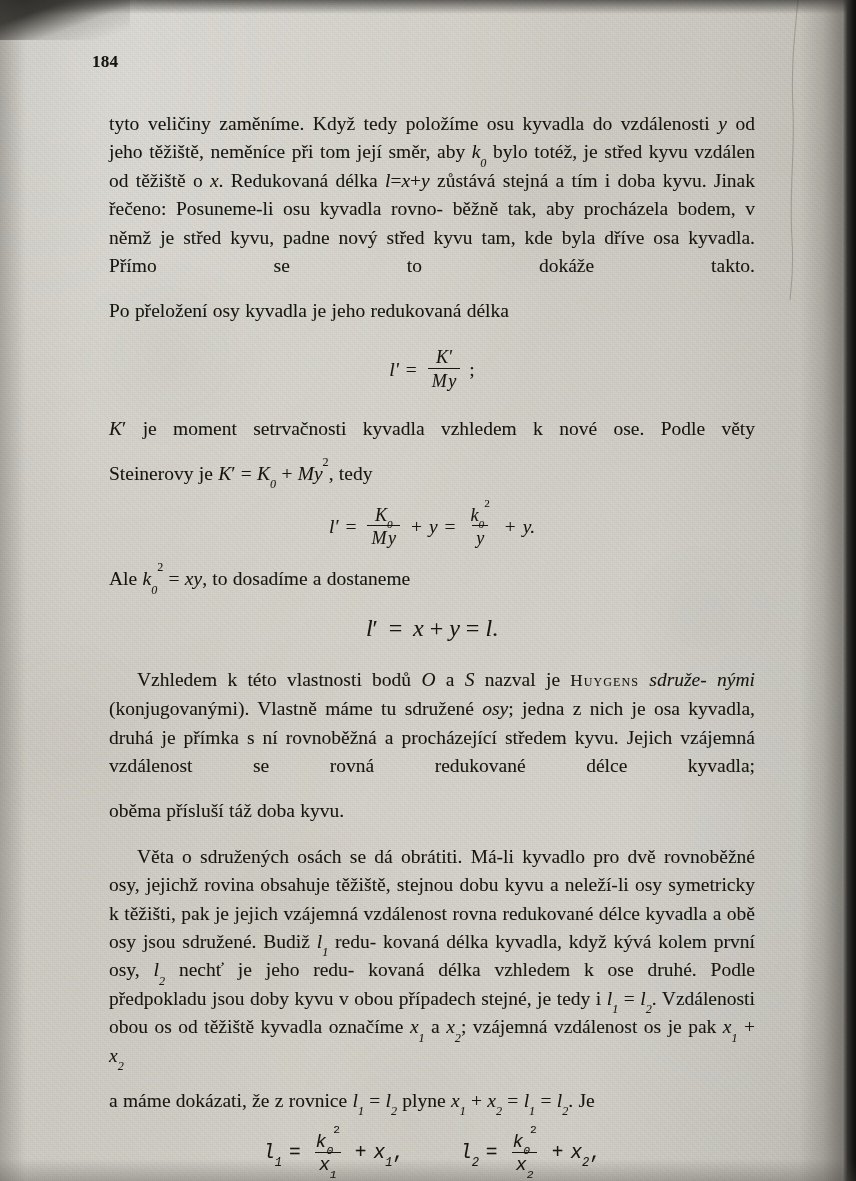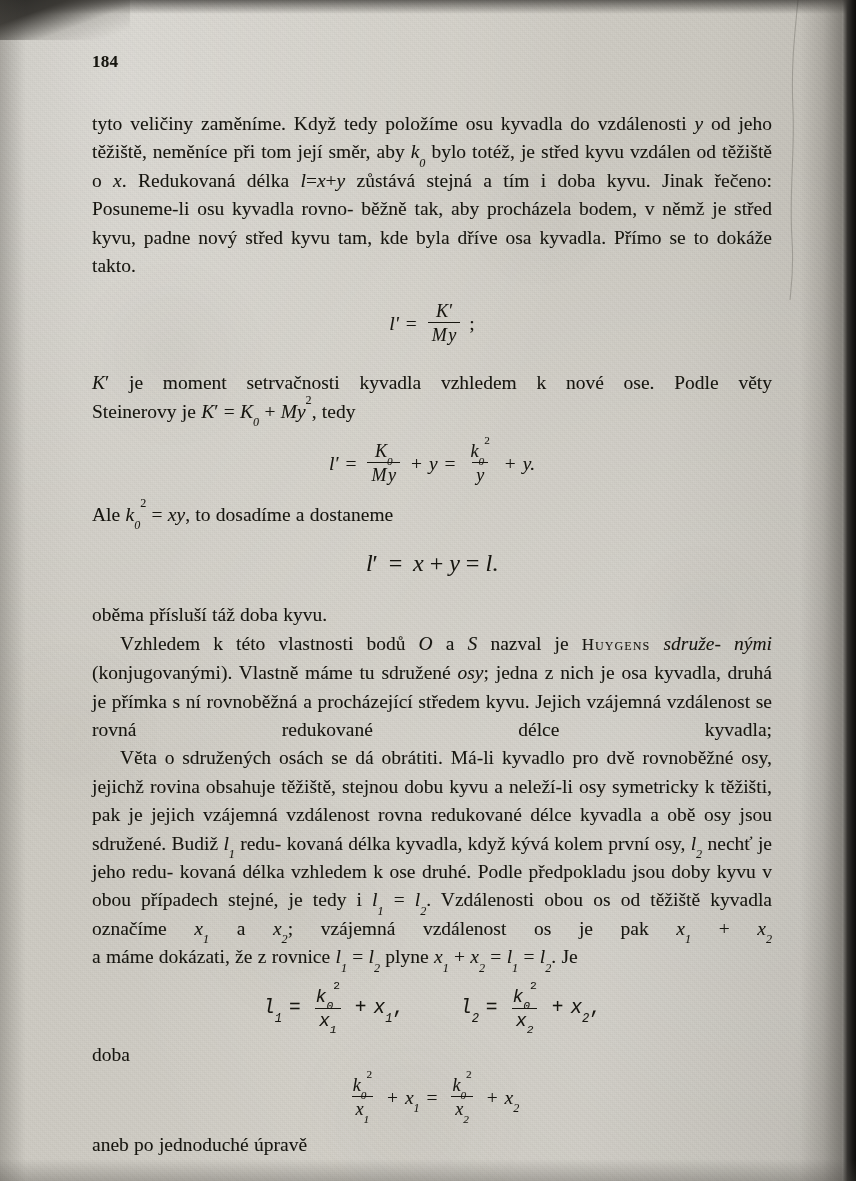--- a/index.html
+++ b/index.html
@@ -81,21 +81,21 @@
   #content{
     position:absolute;
     left:92px;top:52px;width:680px;
     color:#16150f;
   }
   .folio{
     font-weight:bold;font-size:17px;letter-spacing:.3px;
     margin:0 0 38px 0;
   }
   p.body{
-    margin:0;
+    margin:17px;
     font-size:19.4px;
     line-height:28.4px;
     text-align:justify;
     text-align-last:justify;
     letter-spacing:.05px;
     word-spacing:.4px;
   }
   p.body.lastline-left{ text-align-last:left; }
   .indent{ display:inline-block;width:28px; }
   i,.it{ font-style:italic; }
@@ -148,20 +148,23 @@
     <div class="folio">184</div>
 
     <p class="body">
       <span>tyto veličiny zaměníme. Když tedy položíme osu kyvadla do vzdálenosti</span>
       <span><i>y</i> od jeho těžiště, neměníce při tom její směr, aby <i>k</i><sub>0</sub> bylo totéž, je</span>
       <span>střed kyvu vzdálen od těžiště o <i>x</i>. Redukovaná délka <i>l</i>=<i>x</i>+<i>y</i> zůstává</span>
       <span>stejná a tím i doba kyvu. Jinak řečeno: Posuneme-li osu kyvadla rovno-</span>
       <span>běžně tak, aby procházela bodem, v němž je střed kyvu, padne nový</span>
       <span>střed kyvu tam, kde byla dříve osa kyvadla. Přímo se to dokáže takto.</span>
     </p>
+    <p class="body lastline-left">
+      <span>Po přeložení osy kyvadla je jeho redukovaná délka</span>
+    </p>
 
     <div class="eq" style="margin:22px 0 24px 0;">
       <span class="eqrow">
         <span class="mathvar">l'</span>
         <span class="op">=</span>
         <span class="frac">
           <span class="num mathvar"><i>K</i>′</span>
           <span class="den mathvar"><i>M</i> <i>y</i></span>
         </span>
         <span>;</span>
@@ -196,28 +199,28 @@
     </div>
 
     <p class="body lastline-left">
       <span>Ale <i>k</i><sub>0</sub><sup>2</sup> = <i>xy</i>, to dosadíme a dostaneme</span>
     </p>
 
     <div class="eq" style="margin:22px 0 26px 0;font-size:24px;">
       <span><i>l</i>′  =  <i>x</i> + <i>y</i> = <i>l</i>.</span>
     </div>
 
-    <p class="body lastline-left">
-      <span>oběma přísluší táž doba kyvu.</span>
-    </p>
     <p class="body">
       <span><span class="indent"></span>Vzhledem k této vlastnosti bodů <i>O</i> a <i>S</i> nazval je <span class="sc">Huygens</span> <i>sdruže-</i></span>
       <span><i>nými</i> (konjugovanými). Vlastně máme tu sdružené <i>osy</i>; jedna z nich je</span>
       <span>osa kyvadla, druhá je přímka s ní rovnoběžná a procházející středem</span>
       <span>kyvu. Jejich vzájemná vzdálenost se rovná redukované délce kyvadla;</span>
+    </p>
+    <p class="body lastline-left">
+      <span>oběma přísluší táž doba kyvu.</span>
     </p>
 
     <p class="body">
       <span><span class="indent"></span>Věta o sdružených osách se dá obrátiti. Má-li kyvadlo pro dvě</span>
       <span>rovnoběžné osy, jejichž rovina obsahuje těžiště, stejnou dobu kyvu</span>
       <span>a neleží-li osy symetricky k těžišti, pak je jejich vzájemná vzdálenost</span>
       <span>rovna redukované délce kyvadla a obě osy jsou sdružené. Budiž <i>l</i><sub>1</sub> redu-</span>
       <span>kovaná délka kyvadla, když kývá kolem první osy, <i>l</i><sub>2</sub> nechť je jeho redu-</span>
       <span>kovaná délka vzhledem k ose druhé. Podle předpokladu jsou doby</span>
       <span>kyvu v obou případech stejné, je tedy i <i>l</i><sub>1</sub> = <i>l</i><sub>2</sub>. Vzdálenosti obou os od</span>

